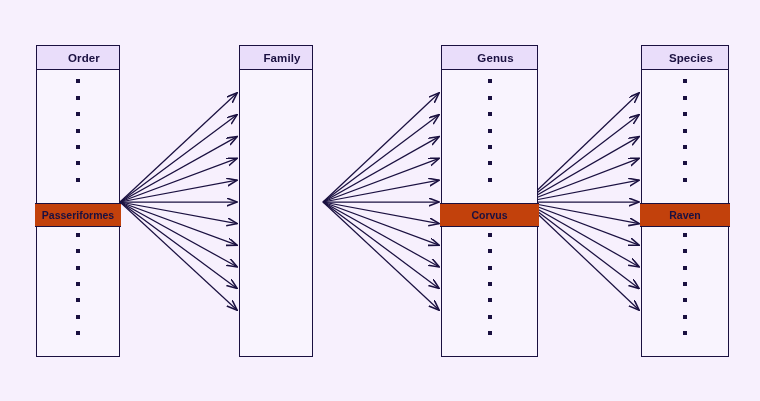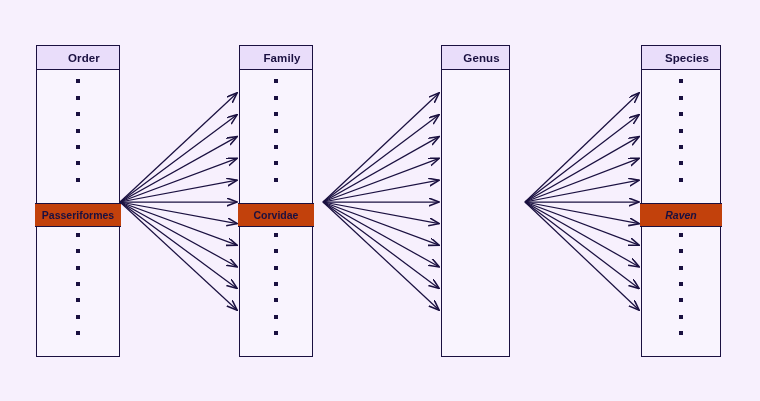--- a/index.html
+++ b/index.html
@@ -155,60 +155,60 @@
           <div class="dot"></div>
           <div class="dot"></div>
           <div class="dot"></div>
           <div class="dot"></div>
         </div>
     </div>
   </div>
 
   <div class="rank-column" style="left:239px; top:45px; width:74px; height:312px;">
     <div class="rank-header">Family</div>
+  </div>
+
+  <div class="rank-column" style="left:441px; top:45px; width:97px; height:312px;">
+    <div class="rank-header">Genus</div>
     <div class="rank-body">
       <div class="dot-group upper">
           <div class="dot"></div>
           <div class="dot"></div>
           <div class="dot"></div>
           <div class="dot"></div>
           <div class="dot"></div>
           <div class="dot"></div>
           <div class="dot"></div>
         </div>
-      <div class="highlight-row" style="top:133px;">Corvidae</div>
+      <div class="highlight-row" style="top:133px;">Corvus</div>
       <div class="dot-group lower">
           <div class="dot"></div>
           <div class="dot"></div>
           <div class="dot"></div>
           <div class="dot"></div>
           <div class="dot"></div>
           <div class="dot"></div>
           <div class="dot"></div>
         </div>
     </div>
   </div>
 
-  <div class="rank-column" style="left:441px; top:45px; width:69px; height:312px;">
-    <div class="rank-header">Genus</div>
-  </div>
-
-  <div class="rank-column" style="left:641px; top:45px; width:80px; height:312px;">
+  <div class="rank-column" style="left:641px; top:45px; width:88px; height:312px;">
     <div class="rank-header">Species</div>
     <div class="rank-body">
       <div class="dot-group upper">
           <div class="dot"></div>
           <div class="dot"></div>
           <div class="dot"></div>
           <div class="dot"></div>
           <div class="dot"></div>
           <div class="dot"></div>
           <div class="dot"></div>
         </div>
-      <div class="highlight-row" style="top:133px;font-style:italic;">Raven</div>
+      <div class="highlight-row" style="top:133px;">Raven</div>
       <div class="dot-group lower">
           <div class="dot"></div>
           <div class="dot"></div>
           <div class="dot"></div>
           <div class="dot"></div>
           <div class="dot"></div>
           <div class="dot"></div>
           <div class="dot"></div>
         </div>
     </div>

